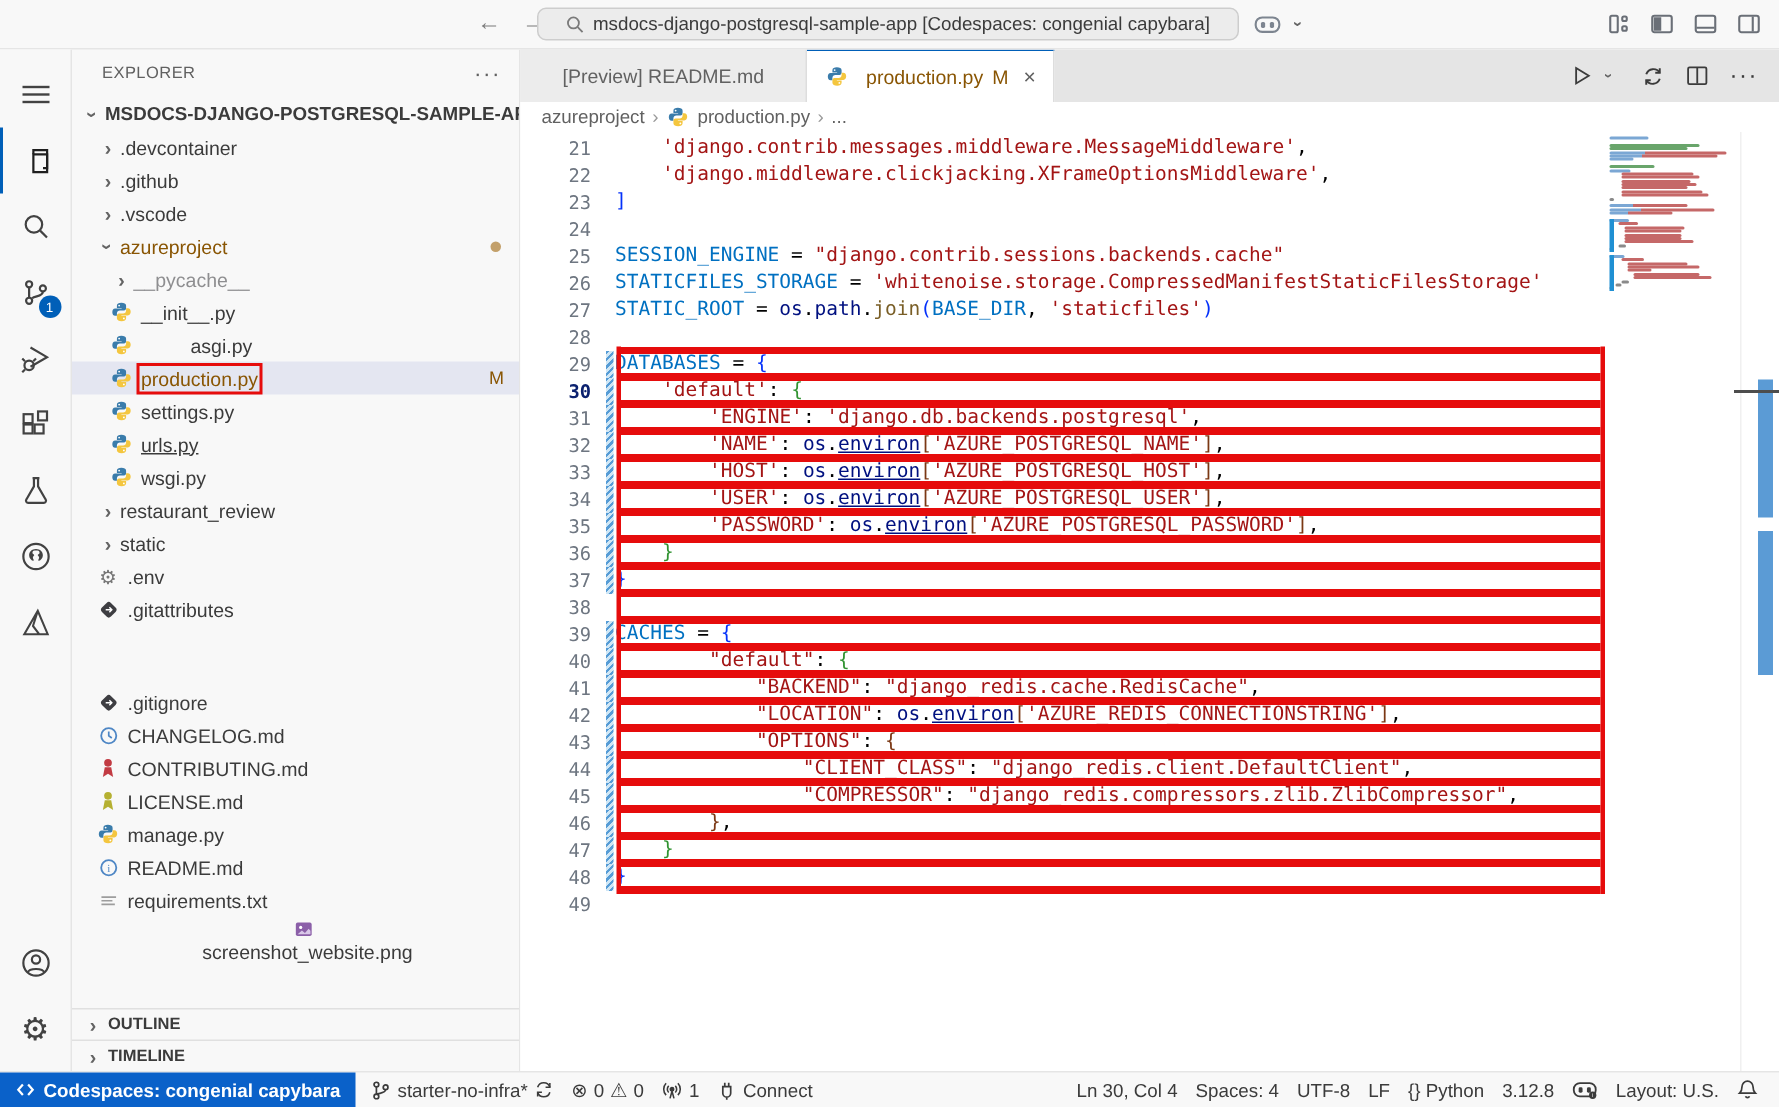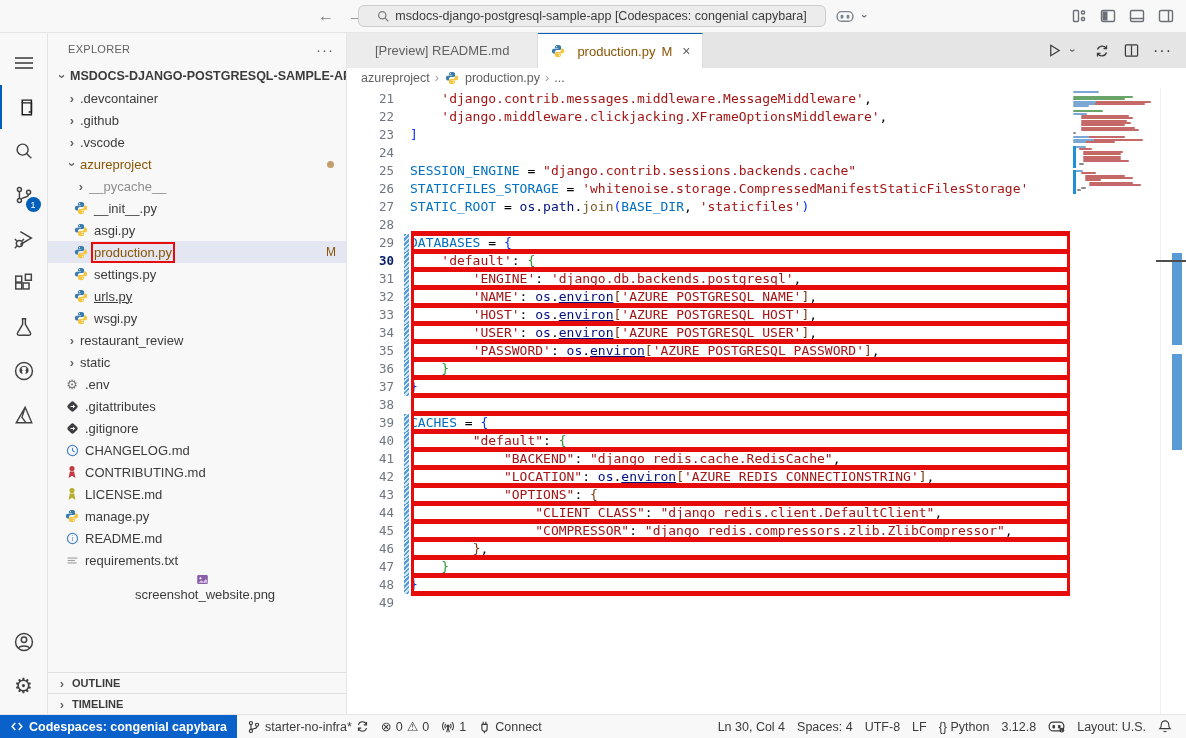--- a/index.html
+++ b/index.html
@@ -263,21 +263,21 @@
           <span class="ticon">
             <svg width="14" height="14" viewBox="0 0 16 16">
               <path fill="#3a7cab" d="M7.9 1C5.9 1 4.5 1.7 4.5 3.2v1.7h3.6v.5H3.2C1.7 5.4 1 6.7 1 8.1s.7 2.7 2.2 2.7h1.3V9.1c0-1.3 1-2.3 2.3-2.3h3.1c1 0 1.6-.8 1.6-1.8V3.2C11.5 1.7 9.9 1 7.9 1z"></path>
               <path fill="#f4c63f" d="M8.1 15c2 0 3.4-.7 3.4-2.2v-1.7H7.9v-.5h4.9c1.5 0 2.2-1.3 2.2-2.7s-.7-2.7-2.2-2.7h-1.3v1.7c0 1.3-1 2.3-2.3 2.3H6.1c-1 0-1.6.8-1.6 1.8v1.8C4.5 14.3 6.1 15 8.1 15z"></path>
               <circle cx="6.2" cy="3.1" r="0.7" fill="#fff"></circle>
               <circle cx="9.8" cy="12.9" r="0.7" fill="#fff"></circle>
             </svg>
           </span>
           <span class="tlabel">__init__.py</span>
         </div>
-        <div class="trow" style="padding-left: 25px;">
+        <div class="trow" style="padding-left: 25px; gap: 33px;">
           <span class="ticon">
             <svg width="14" height="14" viewBox="0 0 16 16">
               <path fill="#3a7cab" d="M7.9 1C5.9 1 4.5 1.7 4.5 3.2v1.7h3.6v.5H3.2C1.7 5.4 1 6.7 1 8.1s.7 2.7 2.2 2.7h1.3V9.1c0-1.3 1-2.3 2.3-2.3h3.1c1 0 1.6-.8 1.6-1.8V3.2C11.5 1.7 9.9 1 7.9 1z"></path>
               <path fill="#f4c63f" d="M8.1 15c2 0 3.4-.7 3.4-2.2v-1.7H7.9v-.5h4.9c1.5 0 2.2-1.3 2.2-2.7s-.7-2.7-2.2-2.7h-1.3v1.7c0 1.3-1 2.3-2.3 2.3H6.1c-1 0-1.6.8-1.6 1.8v1.8C4.5 14.3 6.1 15 8.1 15z"></path>
               <circle cx="6.2" cy="3.1" r="0.7" fill="#fff"></circle>
               <circle cx="9.8" cy="12.9" r="0.7" fill="#fff"></circle>
             </svg>
           </span>
           <span class="tlabel">asgi.py</span>
         </div>
@@ -342,21 +342,21 @@
         </div>
         <div class="trow" style="padding-left: 16px;">
           <span class="ticon">
             <svg width="13" height="13" viewBox="0 0 16 16">
               <rect x="2.8" y="2.8" width="10.4" height="10.4" rx="2.5" transform="rotate(45 8 8)" fill="#3e3e42"></rect>
               <path d="M5.5 8 h5 M8.5 6 l2 2 -2 2" stroke="#fff" stroke-width="1.2" fill="none"></path>
             </svg>
           </span>
           <span class="tlabel">.gitattributes</span>
         </div>
-        <div class="trow" style="padding-left: 16px;">
+        <div class="trow" style="padding-left: 16px; margin-top: 40px;">
           <span class="ticon">
             <svg width="13" height="13" viewBox="0 0 16 16">
               <rect x="2.8" y="2.8" width="10.4" height="10.4" rx="2.5" transform="rotate(45 8 8)" fill="#3e3e42"></rect>
               <path d="M5.5 8 h5 M8.5 6 l2 2 -2 2" stroke="#fff" stroke-width="1.2" fill="none"></path>
             </svg>
           </span>
           <span class="tlabel">.gitignore</span>
         </div>
         <div class="trow" style="padding-left: 16px;">
           <span class="ticon">

